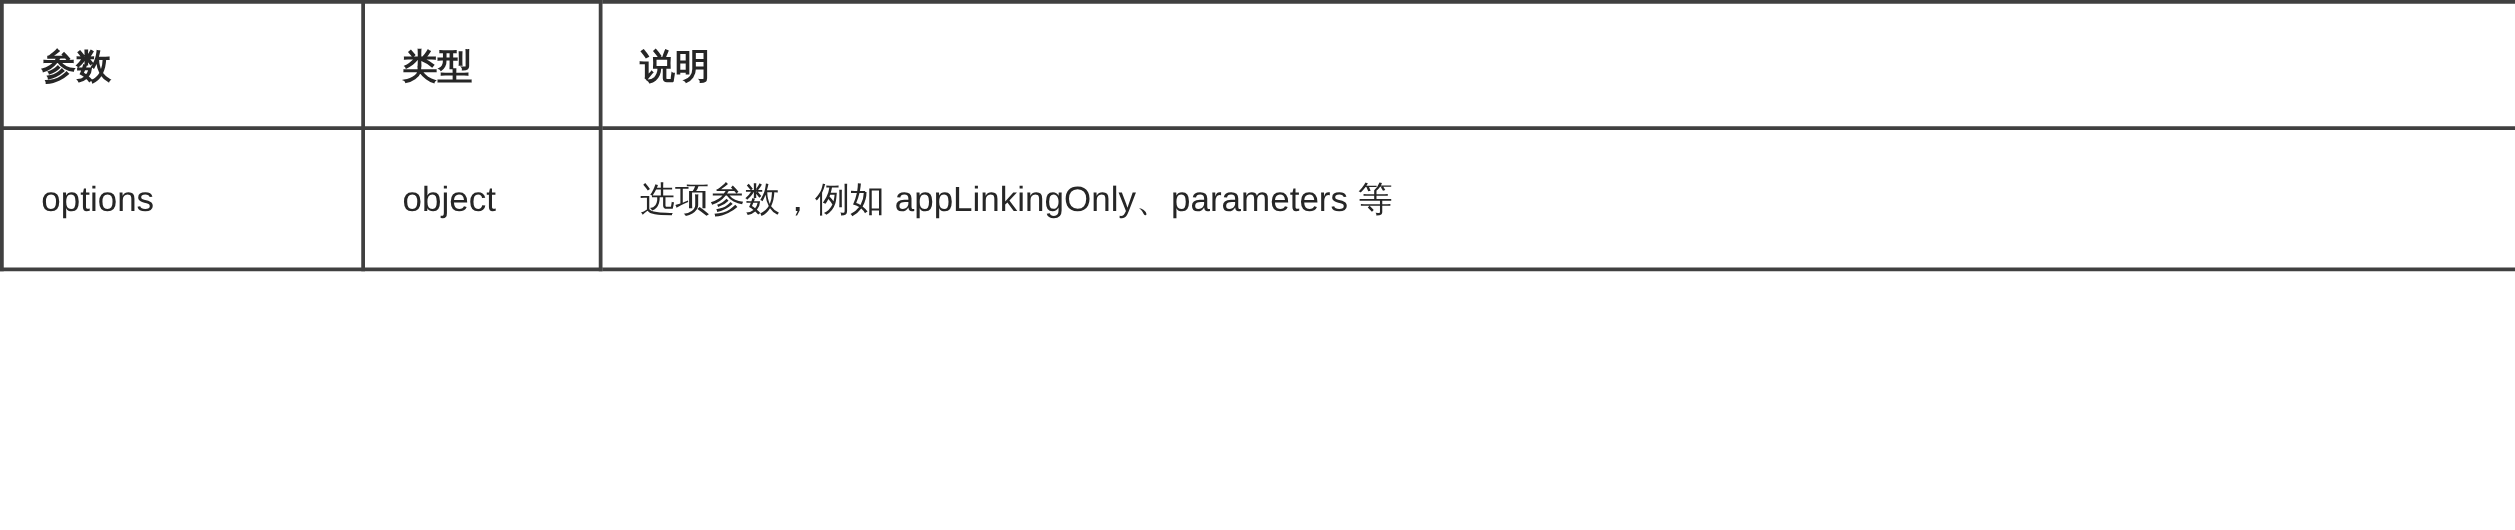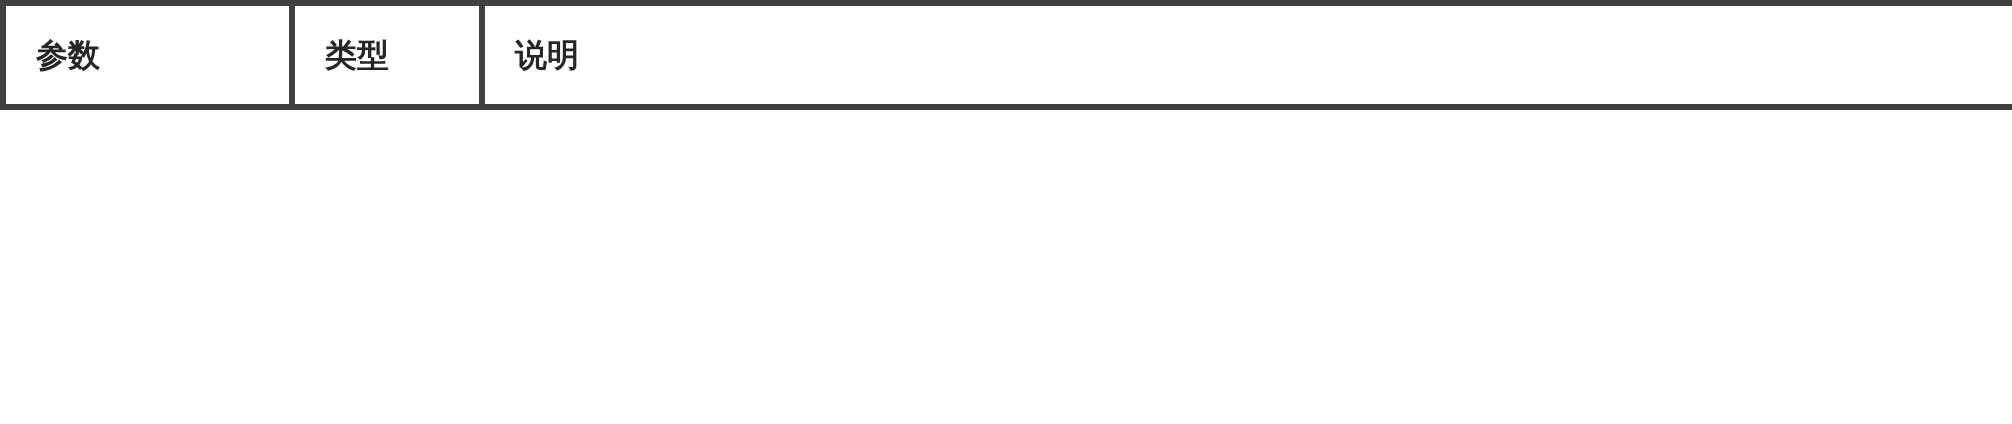--- a/index.html
+++ b/index.html
@@ -14,25 +14,25 @@
     color: #262626;
   }
   table.doc-table {
     border-collapse: collapse;
     table-layout: fixed;
     width: 2012px;
     background: #ffffff;
   }
   .doc-table th,
   .doc-table td {
-    border: 6px solid #404040;
+    border: 3px solid #404040;
     padding: 0 30px;
     text-align: left;
     vertical-align: middle;
-    font-size: 32px;
+    font-size: 28px;
     line-height: 1.25;
     overflow: hidden;
     white-space: nowrap;
   }
   .doc-table th {
     font-weight: 700;
     height: 98px;
   }
   .doc-table td {
     font-weight: 400;
@@ -52,14 +52,19 @@
     <col class="col-desc">
   </colgroup>
   <thead>
     <tr>
       <th>参数</th>
       <th>类型</th>
       <th>说明</th>
     </tr>
   </thead>
   <tbody>
+    <tr>
+      <td>options</td>
+      <td>object</td>
+      <td>选项参数，例如 appLinkingOnly、parameters 等</td>
+    </tr>
   </tbody>
 </table>
 
 </body></html>

